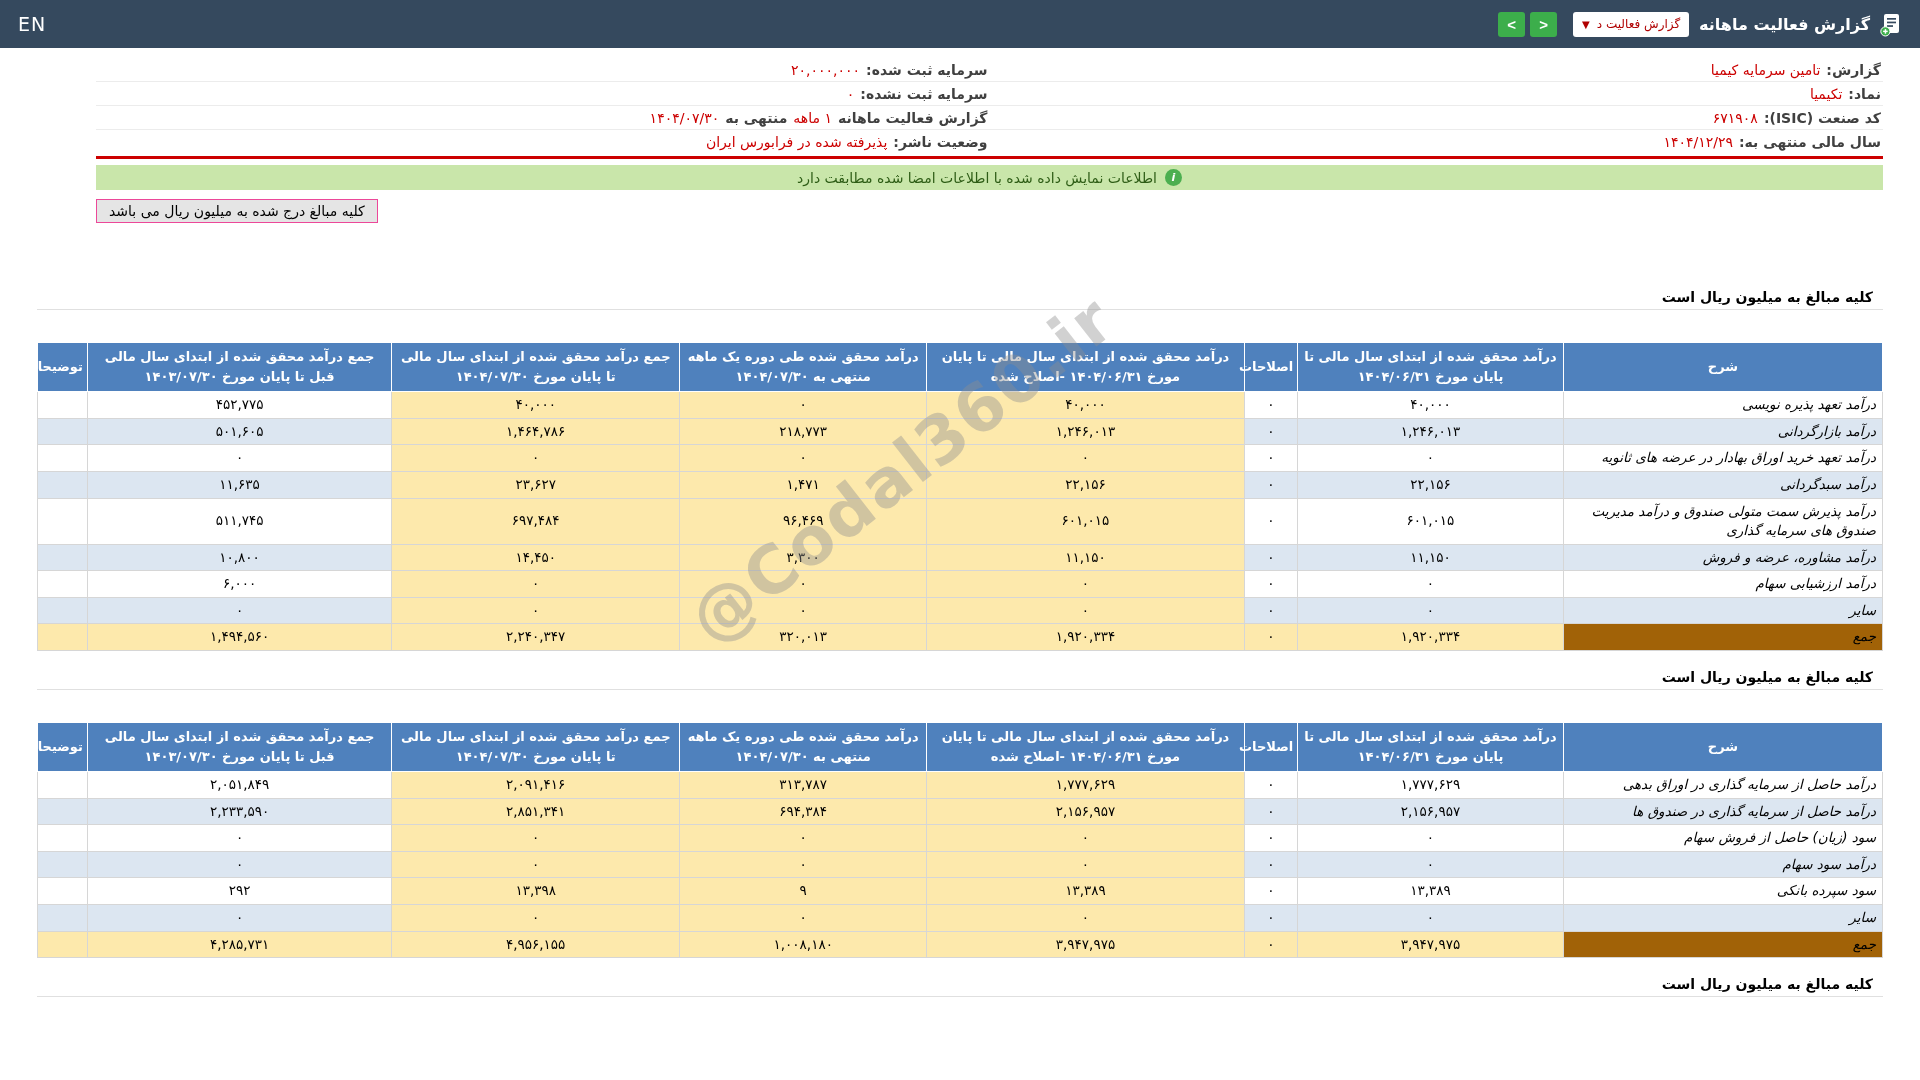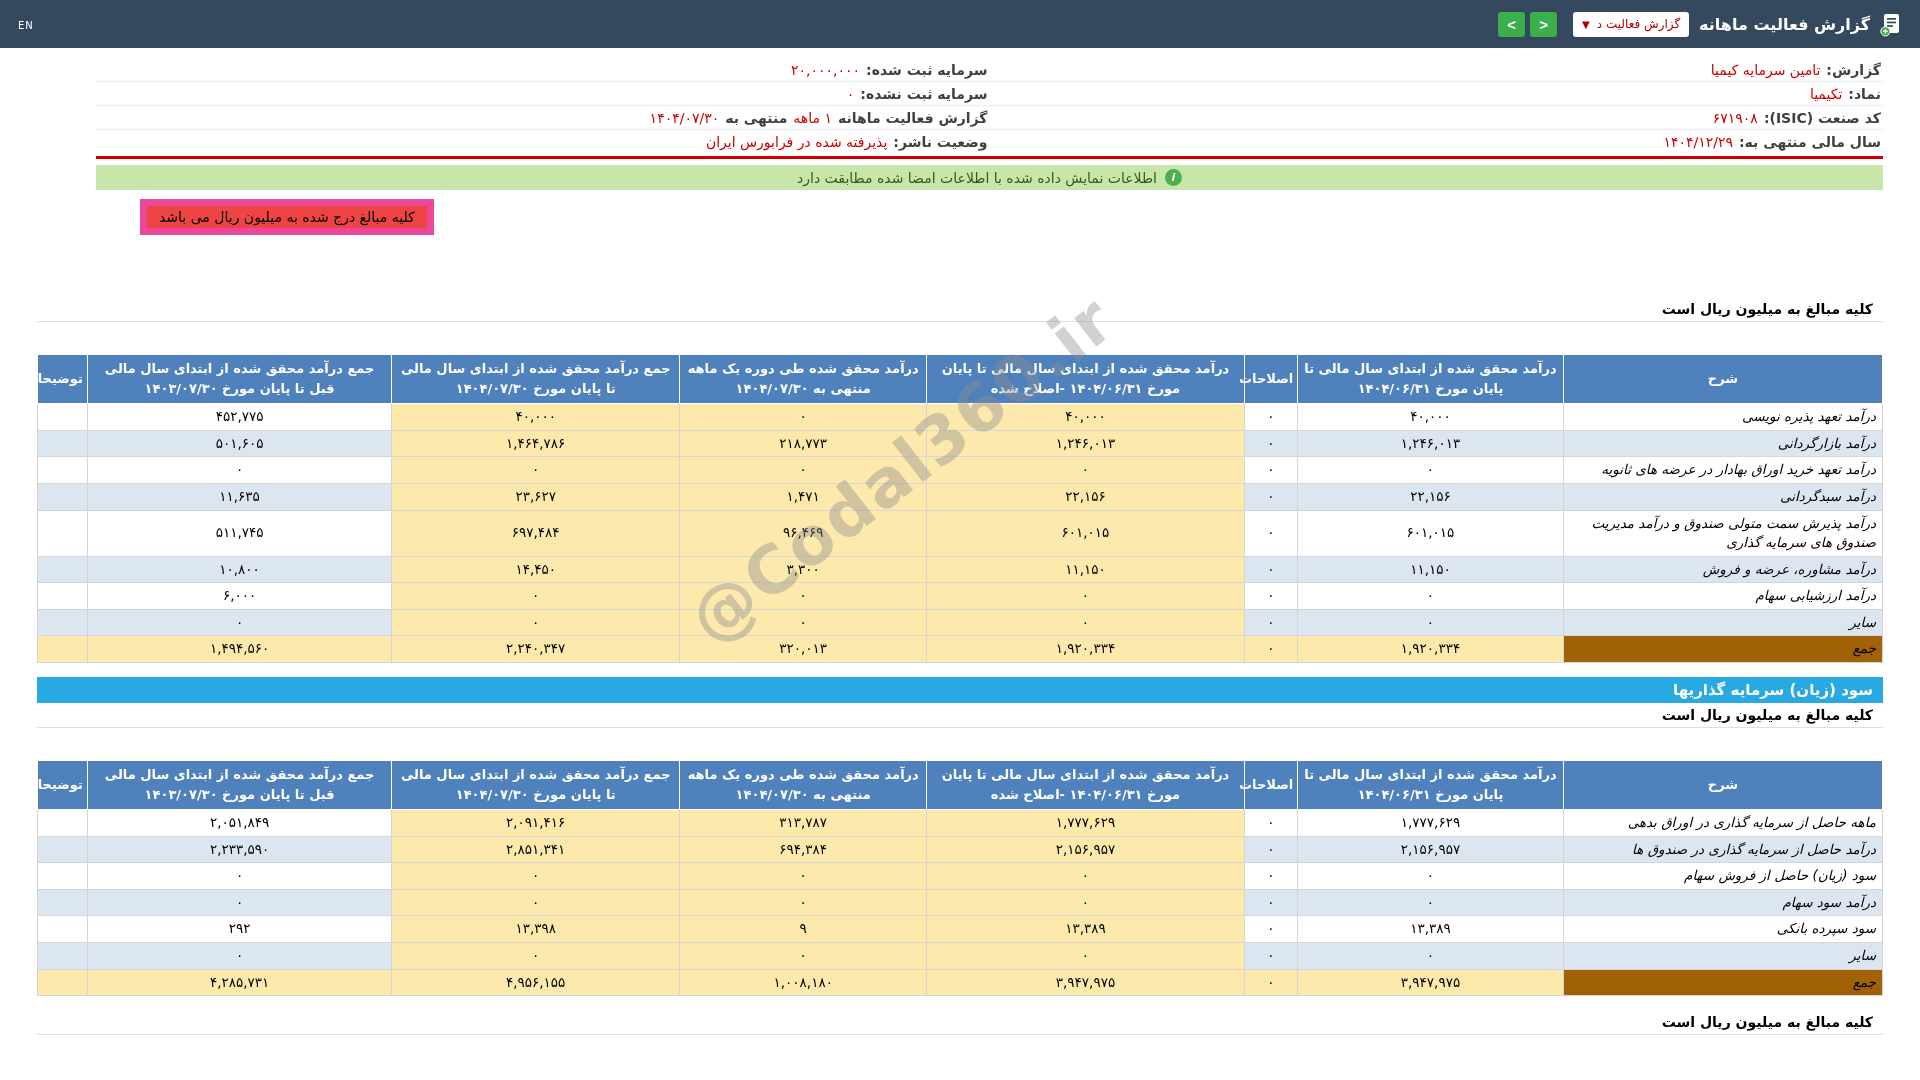--- a/index.html
+++ b/index.html
@@ -46,21 +46,21 @@
     width: 27px; height: 25px;
     background: #3cae4b;
     color: #fff;
     border: none;
     border-radius: 3px;
     font-weight: bold;
     font-size: 15px;
     cursor: pointer;
     line-height: 1;
   }
-  .lang-toggle { color: #fff; font-size: 10px; cursor: pointer; letter-spacing: 1px; }
+  .lang-toggle { color: #fff; font-size: 19px; cursor: pointer; letter-spacing: 1px; }
 
   
   .head-wrap { margin: 10px 37px 0 96px; }
   .info-grid {
     display: flex;
     border-bottom: 3px solid #cc0000;
     padding-bottom: 2px;
   }
   .info-col { width: 50%; }
   .info-row {
@@ -96,25 +96,24 @@
     font-size: 11px;
     font-weight: bold;
     font-style: italic;
     display: flex;
     align-items: center;
     justify-content: center;
     flex: 0 0 auto;
   }
   .note-row { display: flex; justify-content: flex-end; margin-top: 9px; }
   .note-box {
-    border: 7px solid #ec4899;
-    background: #ef4444;
+    border: 1px solid #ec4899;
+    background: #e5e5e5;
     padding: 3px 12px;
     font-size: 14px;
-    margin-left: 44px;
   }
 
   
   .sections { margin: 62px 37px 0; }
   .report-section + .report-section { margin-top: 14px; }
   .section-bar {
     background: #29a9e1;
     color: #fff;
     font-weight: bold;
     font-size: 15px;
@@ -375,21 +374,20 @@
             <td class="cell-num col-v3">۳۲۰,۰۱۳</td>
             <td class="cell-num col-v4">۲,۲۴۰,۳۴۷</td>
             <td class="cell-num col-v5">۱,۴۹۴,۵۶۰</td>
             <td class="cell-num col-v6"></td>
           </tr>
         </tbody>
     </table>
   </section>
 
   <section class="report-section">
-    <div class="section-bar">سود (زیان) سرمایه گذاریها</div>
     <div class="unit-row">کلیه مبالغ به میلیون ریال است</div>
     <table class="data-table" data-table="sections.1">
       <colgroup>
         <col style="width:17.3%">
           <col style="width:14.4%">
           <col style="width:2.9%">
           <col style="width:17.2%">
         <col style="width:13.4%">
           <col style="width:15.6%">
           <col style="width:16.5%">
@@ -402,21 +400,21 @@
             <th>اصلاحات</th>
             <th>درآمد محقق شده از ابتدای سال مالی تا پایان مورخ ۱۴۰۴/۰۶/۳۱ -اصلاح شده</th>
             <th>درآمد محقق شده طی دوره یک ماهه منتهی به ۱۴۰۴/۰۷/۳۰</th>
             <th>جمع درآمد محقق شده از ابتدای سال مالی تا پایان مورخ ۱۴۰۴/۰۷/۳۰</th>
             <th>جمع درآمد محقق شده از ابتدای سال مالی قبل تا پایان مورخ ۱۴۰۳/۰۷/۳۰</th>
             <th>توضیحات</th>
           </tr>
         </thead>
       <tbody>
           <tr class="data-row">
-            <td class="cell-desc">ماهه حاصل از سرمایه گذاری در اوراق بدهی</td>
+            <td class="cell-desc">درآمد حاصل از سرمایه گذاری در اوراق بدهی</td>
             <td class="cell-num col-v0">۱,۷۷۷,۶۲۹</td>
             <td class="cell-num col-v1">۰</td>
             <td class="cell-num col-v2">۱,۷۷۷,۶۲۹</td>
             <td class="cell-num col-v3">۳۱۳,۷۸۷</td>
             <td class="cell-num col-v4">۲,۰۹۱,۴۱۶</td>
             <td class="cell-num col-v5">۲,۰۵۱,۸۴۹</td>
             <td class="cell-num col-v6"></td>
           </tr>
           <tr class="data-row">
             <td class="cell-desc">درآمد حاصل از سرمایه گذاری در صندوق ها</td>

